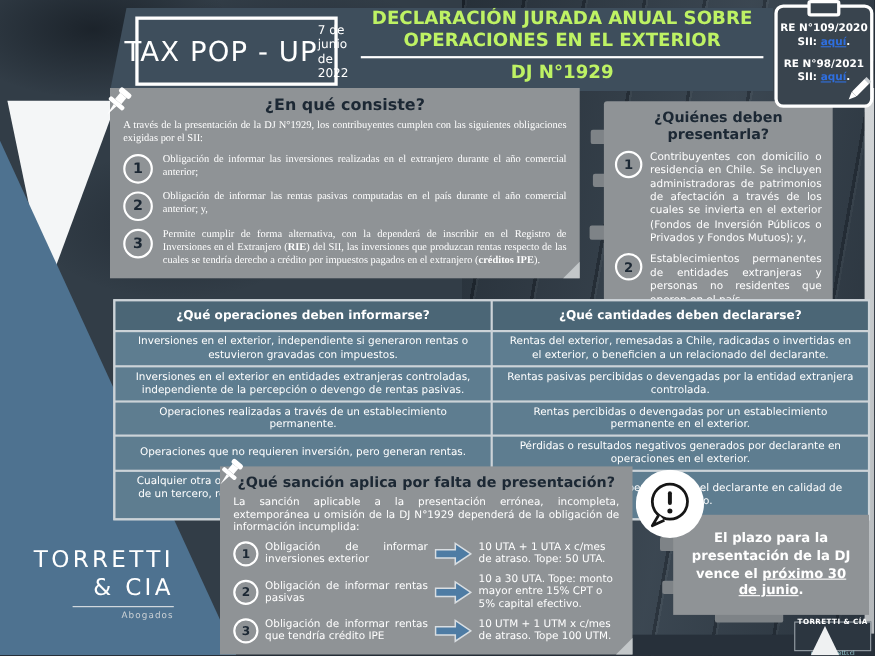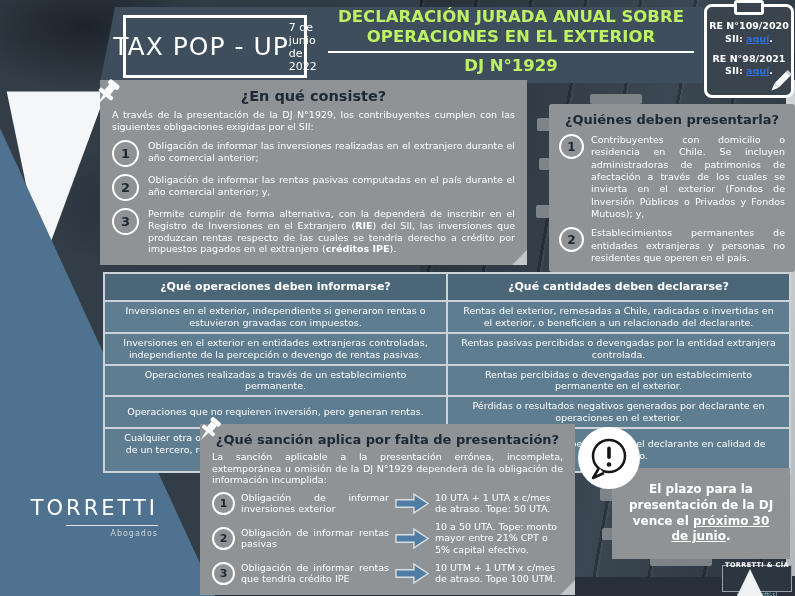--- a/index.html
+++ b/index.html
@@ -50,26 +50,26 @@
 
   
   .panel{position:absolute;background:#8f9396;color:#fff;z-index:2;}
   .p-title{color:#1c2834;font-weight:bold;text-align:center;}
   .fold{position:absolute;right:0;bottom:0;width:0;height:0;border-style:solid;
     border-width:0 0 15px 15px;border-color:transparent transparent #c3c7c9 transparent;}
   .pin{position:absolute;z-index:4;}
 
   .p-consiste{left:100px;top:80px;width:427px;min-height:172px;padding:6px 12px 10px;box-sizing:border-box;}
   .p-consiste .p-title{font-size:14.5px;margin:2px 0 5px;}
-  .p-consiste p{font-size:9.5px;line-height:1.25;text-align:justify;margin:0;}
+  .p-consiste p{font-size:9.5px;line-height:1.25;text-align:justify;margin:0;font-family:Liberation Serif, serif;}
   .item{display:flex;gap:9px;margin-top:7px;align-items:flex-start;}
   .num{width:23px;height:23px;border:2px solid #fff;border-radius:50%;color:#1c2834;font-weight:bold;
     font-size:13px;display:flex;align-items:center;justify-content:center;flex:0 0 auto;}
 
-  .p-quienes{left:549px;top:104px;width:246px;min-height:146px;padding:8px 10px;box-sizing:border-box;border-radius:3px;}
+  .p-quienes{left:549px;top:92px;width:208px;min-height:146px;padding:8px 10px;box-sizing:border-box;border-radius:3px;}
   .p-quienes .p-title{font-size:13px;margin:0 0 6px;}
   .p-quienes p{font-size:9.5px;line-height:1.3;text-align:justify;margin:0;}
   .p-quienes .item{gap:7px;}
   .p-quienes .num{width:21px;height:21px;font-size:12px;}
   .bump{position:absolute;background:#7e8387;border-radius:2px;z-index:1;}
 
   
   .optable{position:absolute;left:103px;top:272px;width:688px;box-sizing:border-box;
     border:2px solid #ccd3d8;background:#ccd3d8;display:grid;grid-template-columns:1fr 1fr;gap:2px;z-index:2;}
   .cell{background:#5e7d90;color:#fff;font-size:9.5px;line-height:1.25;display:flex;align-items:center;
@@ -249,21 +249,21 @@
     </div>
 
     <div class="srow">
       <div class="num">2</div>
       <div class="slabel">Obligación de informar rentas pasivas</div>
       <div class="arrow">
         <svg width="34" height="23" viewBox="0 0 36 24">
             <polygon points="1,8 20,8 20,2 35,12 20,22 20,16 1,16" fill="#4e7ca4" stroke="#d9dee2" stroke-width="1.5"></polygon>
           </svg>
       </div>
-      <div class="spenalty">10 a 50 UTA. Tope: monto mayor entre 21% CPT o 5% capital efectivo.</div>
+      <div class="spenalty">10 a 30 UTA. Tope: monto mayor entre 15% CPT o 5% capital efectivo.</div>
     </div>
 
     <div class="srow">
       <div class="num">3</div>
       <div class="slabel">Obligación de informar rentas que tendría crédito IPE</div>
       <div class="arrow">
         <svg width="34" height="23" viewBox="0 0 36 24">
             <polygon points="1,8 20,8 20,2 35,12 20,22 20,16 1,16" fill="#4e7ca4" stroke="#d9dee2" stroke-width="1.5"></polygon>
           </svg>
       </div>
@@ -285,20 +285,21 @@
   <div class="bump" style="left:600px;top:488px;width:16px;height:13px;"></div>
   <div class="bump" style="left:602px;top:528px;width:14px;height:12px;"></div>
   <div class="bump" style="left:640px;top:460px;width:54px;height:10px;"></div>
   <div class="bump" style="left:650px;top:556px;width:62px;height:10px;"></div>
   <div class="panel p-deadline">
     <span>El plazo para la presentación de la DJ vence el </span><span class="u">próximo 30 de junio</span><span>.</span>
   </div>
 
   <div class="logo">
     <div class="logo-l1">TORRETTI</div>
+    <div class="logo-l2">&amp; CIA</div>
     <hr class="logo-rule">
     <div class="logo-tag">Abogados</div>
   </div>
 
   <div class="badge">
     <div class="badge-name">TORRETTI &amp; CÍA</div>
     <div class="badge-url">www.torretti.cl</div>
   </div>
   <div class="uptri"></div>
 

